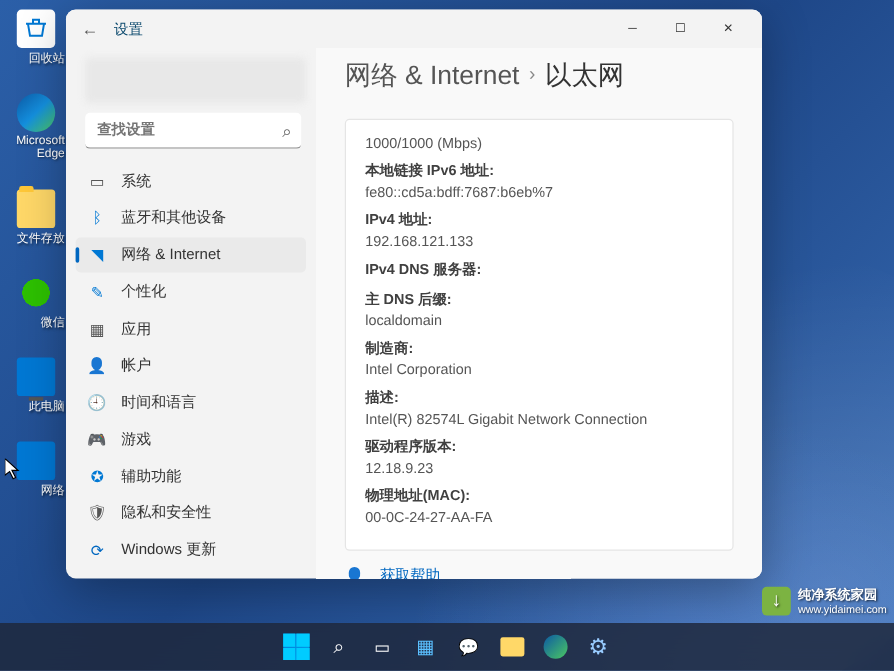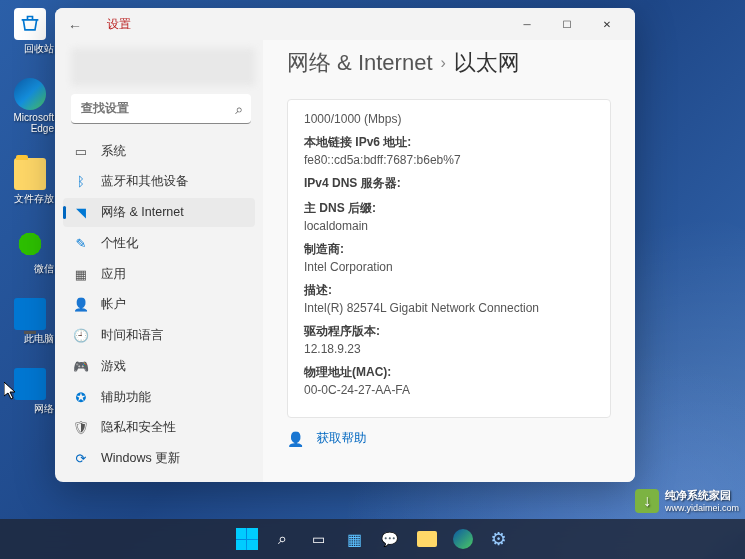--- a/index.html
+++ b/index.html
@@ -15,21 +15,21 @@
 .ico.folder { background: #ffd868; border-radius: 3px; position: relative; }
 .ico.folder:before { content: ""; position: absolute; top: -3px; left: 2px; width: 12px; height: 5px; background: #ffc838; border-radius: 2px 2px 0 0; }
 .ico.wechat { background: radial-gradient(circle, #2dc100 50%, transparent 51%); }
 .ico.thispc { background: #0078d4; border-radius: 3px; position: relative; }
 .ico.thispc:after { content: ""; position: absolute; bottom: -4px; left: 10px; width: 12px; height: 3px; background: #555; }
 .ico.network { background: #0078d4; border-radius: 3px; }
 
 .window { position: absolute; left: 55px; top: 8px; width: 580px; height: 474px; background: #f3f3f3; border-radius: 8px; box-shadow: 0 10px 40px rgba(0,0,0,0.3); display: flex; flex-direction: column; overflow: hidden; }
 .titlebar { height: 32px; display: flex; align-items: center; padding: 0 8px; background: #f3f3f3; }
 .back-btn { width: 24px; height: 24px; display: flex; align-items: center; justify-content: center; cursor: pointer; font-size: 14px; color: #555; }
-.title { font-size: 12px; color: #b91c1c; margin-left: 20px; }
+.title { font-size: 12px; color: #0c4a6e; margin-left: 8px; }
 .winctrl { margin-left: auto; display: flex; }
 .winctrl div { width: 40px; height: 28px; display: flex; align-items: center; justify-content: center; cursor: pointer; font-size: 10px; color: #333; }
 
 .body { flex: 1; display: flex; overflow: hidden; }
 .sidebar { width: 208px; padding: 8px 0 8px 8px; display: flex; flex-direction: column; overflow-y: auto; }
 .user-area { height: 42px; margin: 0 8px 8px; display: flex; align-items: center; background: #e8e8e8; filter: blur(3px); border-radius: 4px; }
 .search-wrap { position: relative; margin: 0 12px 12px 8px; }
 .search-wrap input { width: 100%; height: 30px; border: none; border-bottom: 1px solid #888; background: #fff; border-radius: 4px; padding: 0 28px 0 10px; font-size: 12px; font-weight: bold; }
 .search-wrap .sicon { position: absolute; right: 8px; top: 7px; color: #666; font-size: 14px; }
 
@@ -168,20 +168,24 @@
       </div>
       <div class="detail-card">
         <div class="info-row">
             <div class="info-value">1000/1000 (Mbps)</div>
           </div>
         <div class="info-row">
             <div class="info-label">本地链接 IPv6 地址:</div>
             <div class="info-value">fe80::cd5a:bdff:7687:b6eb%7</div>
           </div>
         <div class="info-row">
+            <div class="info-label">IPv4 地址:</div>
+            <div class="info-value">192.168.121.133</div>
+          </div>
+        <div class="info-row">
             <div class="info-label">IPv4 DNS 服务器:</div>
           </div>
         <div class="info-row">
             <div class="info-label">主 DNS 后缀:</div>
             <div class="info-value">localdomain</div>
           </div>
         <div class="info-row">
             <div class="info-label">制造商:</div>
             <div class="info-value">Intel Corporation</div>
           </div>

